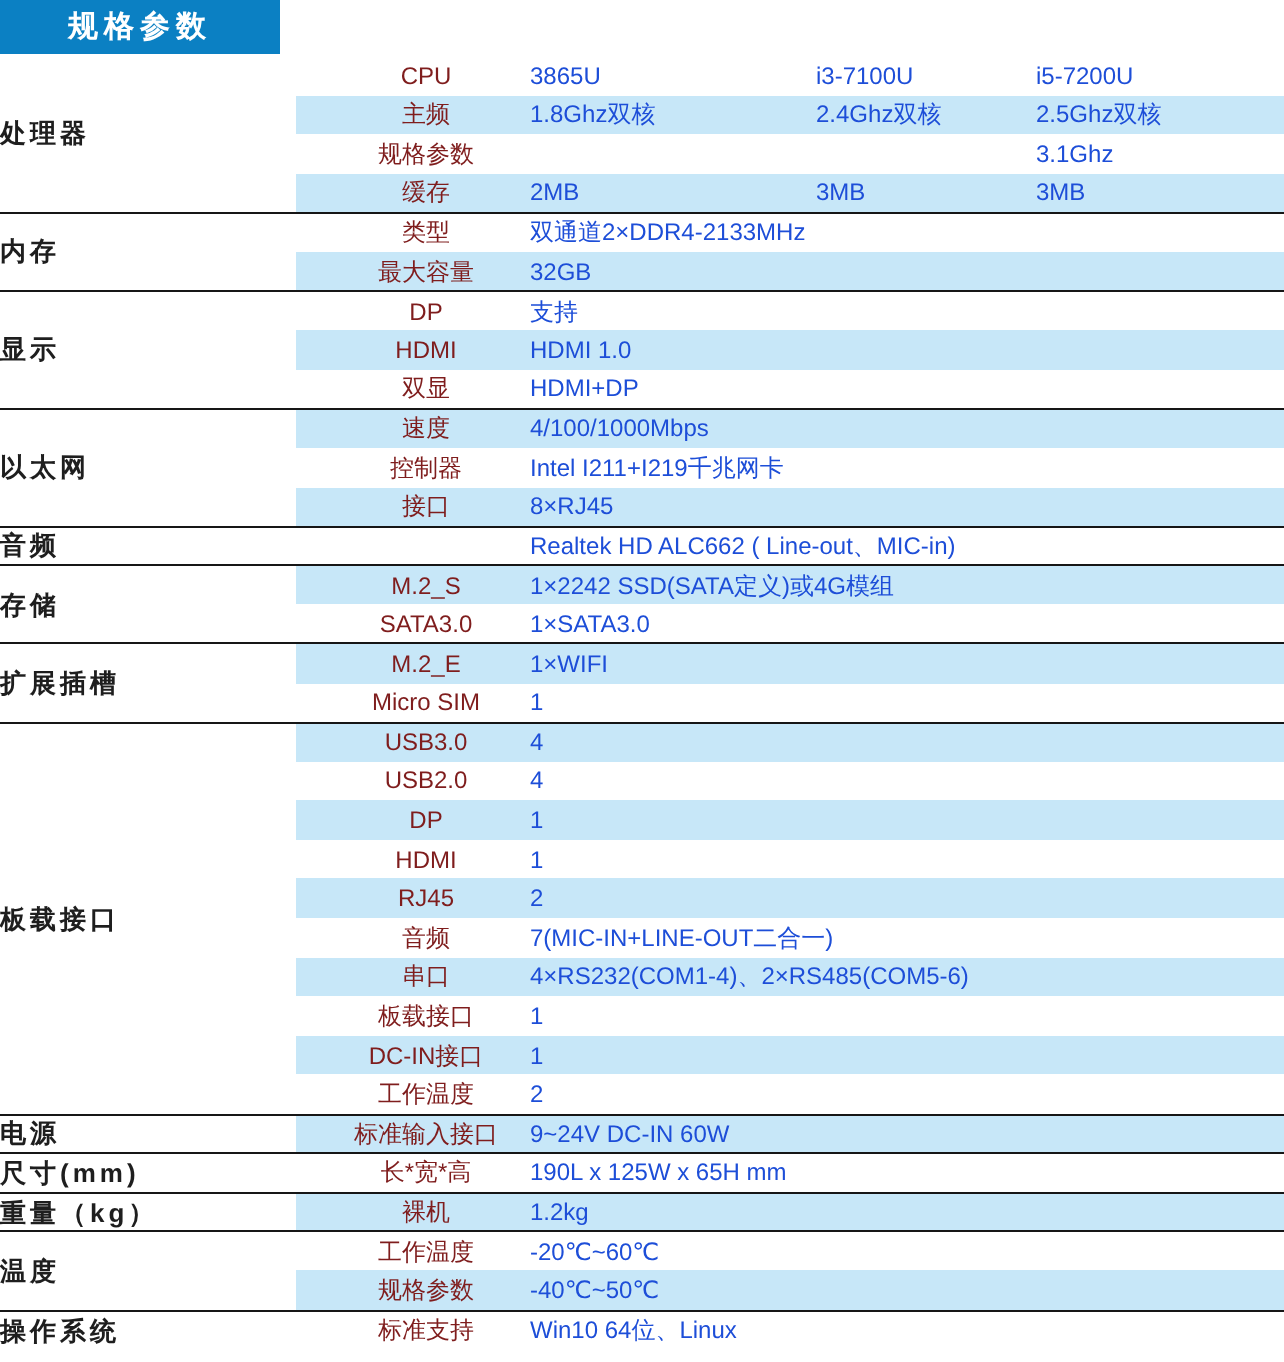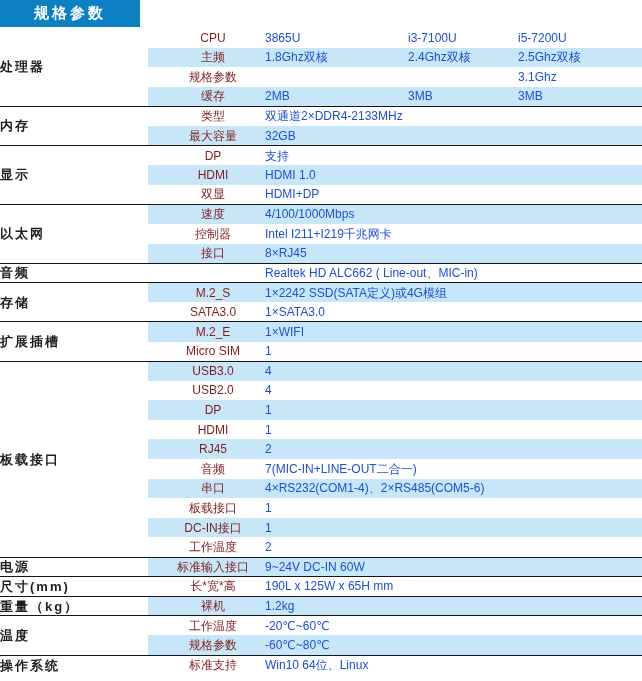--- a/index.html
+++ b/index.html
@@ -197,21 +197,21 @@
           <td class="sub">裸机</td>
           <td class="val" colspan="3">1.2kg</td>
         </tr>
         <tr class="plain section-start">
           <td class="cat" rowspan="2">温度</td>
           <td class="sub">工作温度</td>
           <td class="val" colspan="3">-20℃~60℃</td>
         </tr>
         <tr class="striped">
           <td class="sub">规格参数</td>
-          <td class="val" colspan="3">-60℃~80℃</td>
+          <td class="val" colspan="3">-40℃~50℃</td>
         </tr>
         <tr class="plain section-start">
           <td class="cat" rowspan="1">操作系统</td>
           <td class="sub">标准支持</td>
           <td class="val" colspan="3">Win10 64位、Linux</td>
         </tr>
       </tbody>
   </table>
 </div>
 

